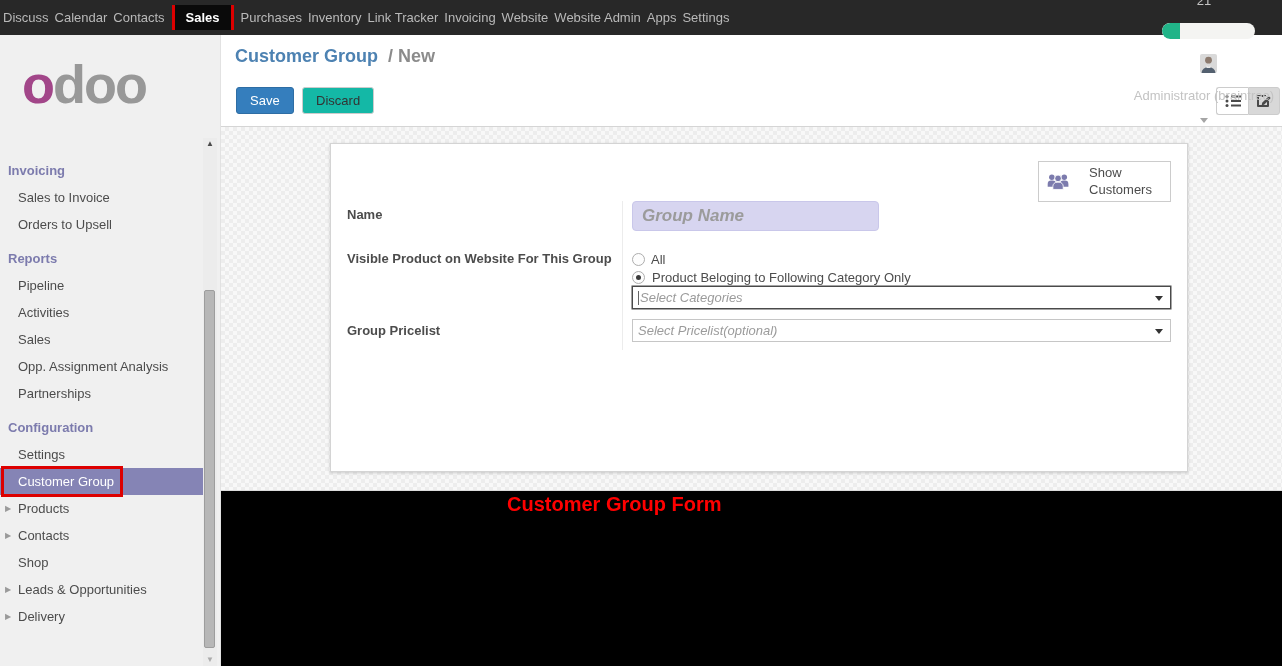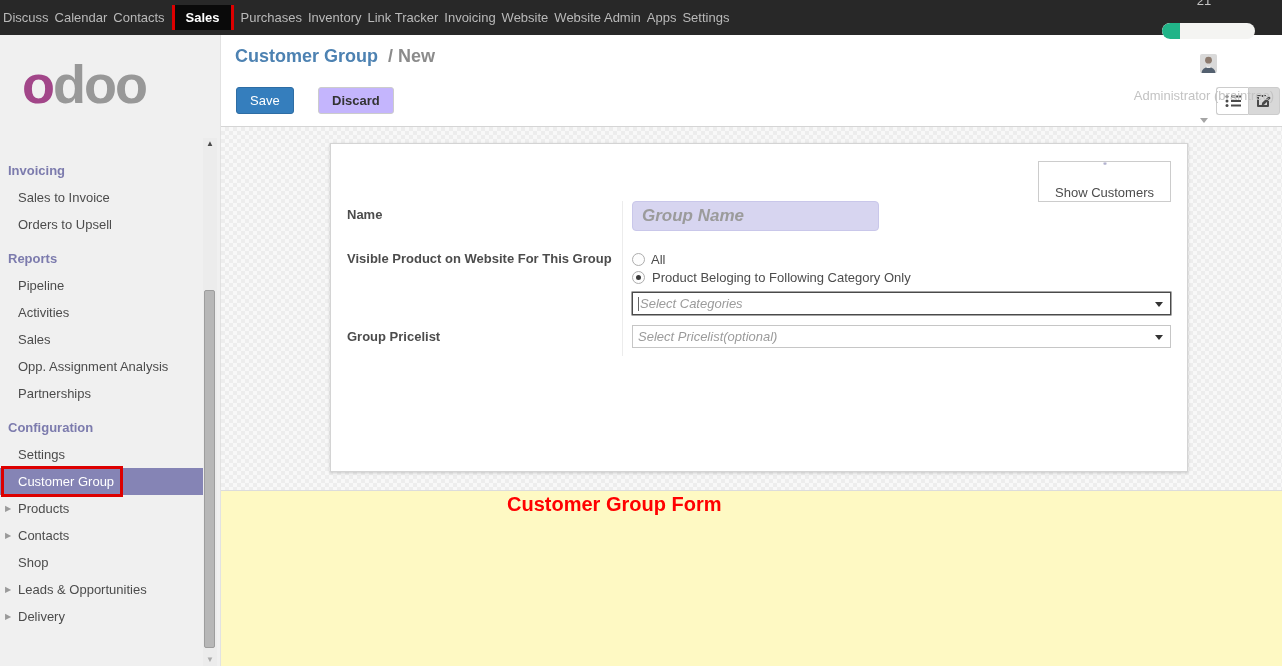--- a/index.html
+++ b/index.html
@@ -47,41 +47,41 @@
     background:#b7b7b7; border:1px solid #9d9d9d; border-radius:2px; cursor:grab; }
 
   
   .main-header { position:absolute; left:221px; top:35px; width:1061px; height:92px;
     background:#fff; border-bottom:1px solid #d5d5d5; }
   .breadcrumb { position:absolute; left:14px; top:11px; font-size:18px;font-weight:bold; }
   .bc-link { color:#4d82b2; cursor:pointer; }
   .bc-sep, .bc-current { color:#8b8b8b; }
   .btn { font-size:13px; border-radius:3px; padding:5px 13px; cursor:pointer; display:inline-block; }
   .btn-save { background:var(--accent_blue); border:1px solid #2e6da4; color:#fff; }
-  .btn-discard { background:#c4b5fd; border:1px solid #ccc; color:#333; margin-left:20px;font-weight:bold; }
+  .btn-discard { background:#14b8a6; border:1px solid #ccc; color:#333; margin-left:4px; }
   .actions { position:absolute; left:15px; top:52px; }
   .view-switch { position:absolute; right:2px; top:52px; display:flex; }
   .vs-btn { width:32px; height:28px; border:1px solid #ccc; background:#fff;
     display:flex; align-items:center; justify-content:center; cursor:pointer; }
   .vs-btn:first-child { border-radius:3px 0 0 3px; border-right:none; }
   .vs-btn:last-child { border-radius:0 3px 3px 0; }
   .vs-btn.active { background:#d8d8d8; }
 
   
   .content { position:absolute; left:221px; top:127px; width:1061px; height:363px;
     background-color:#f8f8f8;
     background-image:
       linear-gradient(45deg,#ededed 25%,transparent 25%,transparent 75%,#ededed 75%),
       linear-gradient(45deg,#ededed 25%,transparent 25%,transparent 75%,#ededed 75%);
     background-size:8px 8px; background-position:0 0,4px 4px; }
   .card { position:absolute; left:109px; top:16px; width:858px; height:329px;
     background:#fff; border:1px solid #d4d4d4; box-shadow:0 1px 3px rgba(0,0,0,.18); }
   .stat-btn { position:absolute; right:16px; top:17px; width:133px; height:41px;
     background:#fff; border:1px solid #ccc; display:flex; align-items:center;
-    gap:20px; padding:0 8px; cursor:pointer;flex-direction:column; }
+    gap:20px; padding:0 8px; cursor:pointer; }
   .stat-btn .lbl { font-size:13px; color:#4c4c4c; line-height:1.25; }
   .form-table { position:absolute; left:16px; top:57px; right:16px;
     display:grid; grid-template-columns:275px 1fr; }
   .f-label { font-size:13px; font-weight:bold; color:#4c4c4c; padding-top:6px; }
   .f-field { border-left:1px solid #ececec; padding-left:9px; padding-bottom:8px; }
   .name-input { width:247px; height:30px; background:var(--lavender_input);
     border:1px solid #c9c7ea; border-radius:4px; padding:0 9px;
     font-family:"Liberation Sans", sans-serif; font-size:17px; font-weight:bold; font-style:italic; color:#555; }
   .name-input::placeholder { color:#9b9b9b; opacity:1; }
   .radio-row { display:flex; align-items:center; gap:7px; height:18px; font-size:13px;
@@ -91,24 +91,24 @@
   .radio.checked::after { content:""; position:absolute; left:3px; top:3px;
     width:5px; height:5px; border-radius:50%; background:#3b3b3b; }
   .fake-select { position:relative; height:23px; background:#fff; border:1px solid #c6c6c6;
     display:flex; align-items:center; padding:0 20px 0 5px; cursor:pointer; }
   .fake-select.focused { border:1px solid #4a4a4a; box-shadow:0 0 0 0.5px #4a4a4a; }
   .fake-select .ph { font-size:13px; font-style:italic; color:#9b9b9b; white-space:nowrap; }
   .fake-select .sel-caret { position:absolute; right:7px; top:9px; width:0; height:0;
     border-left:4px solid transparent; border-right:4px solid transparent;
     border-top:5px solid #333; }
   .cursor-bar { display:inline-block; width:1px; height:14px; background:#666; margin-right:1px; }
-  .mt6 { margin-top:6px; }
+  .mt6 { }
 
   .bottom-area { position:absolute; left:221px; top:490px; width:1061px; height:176px;
-    background:#fef9c3; border-top:1px solid #dcdcdc; }
+    background:#000000; border-top:1px solid #dcdcdc; }
   .caption { position:absolute; left:286px; top:2px; font-size:20px; font-weight:bold;
     color:var(--caption_red); }
 
   svg { display:block; }
 </style>
 </head>
 <body>
 
 <div class="topbar">
   <span class="nav-item">Discuss</span>

